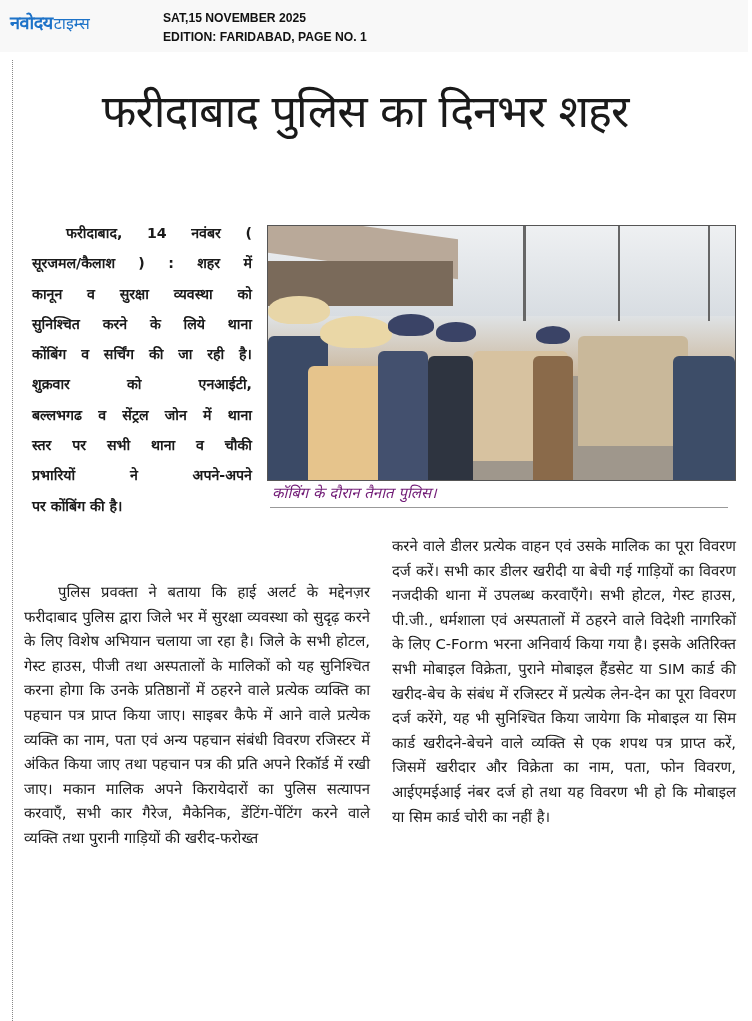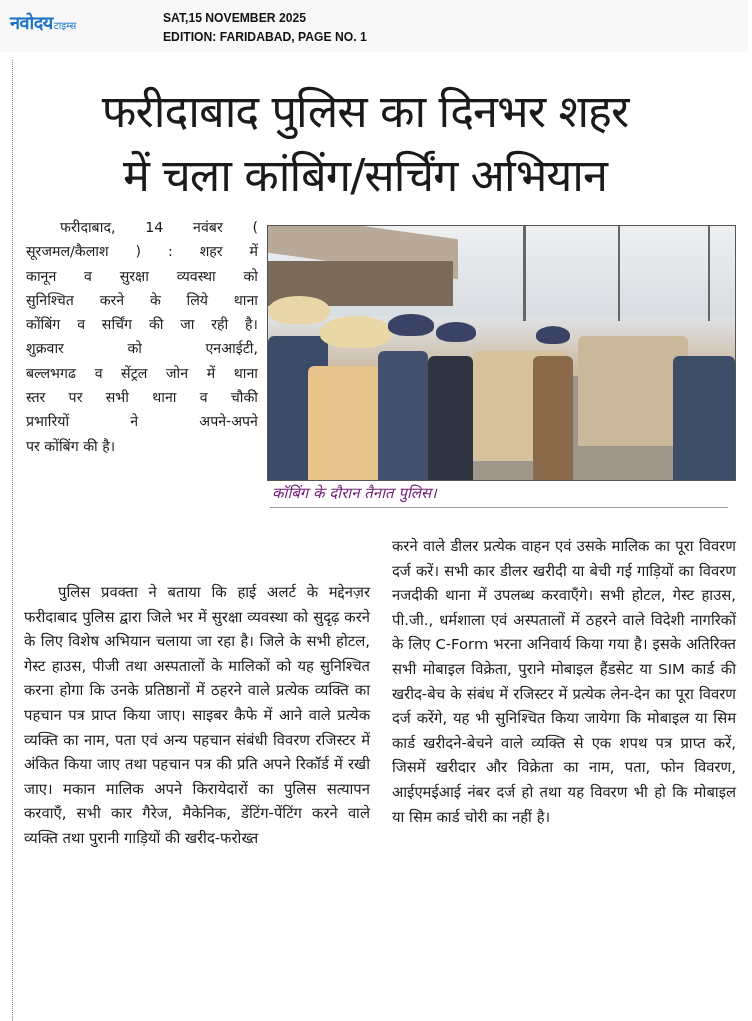--- a/index.html
+++ b/index.html
@@ -1,26 +1,26 @@
 <!DOCTYPE html>
 <html><head>
 <meta charset="utf-8">
 <style>
   html, body { margin:0; padding:0; }
   body { width:752px; height:1021px; background:#ffffff; position:relative; overflow:hidden; font-family:"DejaVu Sans", sans-serif; color:#1a1a1a; }
   .topbar { position:absolute; left:0; top:0; width:748px; height:52px; background:#f8f8f8; }
   .logo { position:absolute; left:10px; top:10px; display:flex; align-items:baseline; }
   .logo-main { font-family:"DejaVu Sans", sans-serif; font-weight:bold; font-size:18px; color:#1e73c8; letter-spacing:-0.5px; }
-  .logo-sub { font-family:"DejaVu Sans", sans-serif; font-size:10px; color:#1e73c8; margin-left:1px; }
+  .logo-sub { font-family:"DejaVu Sans", sans-serif; font-size:16px; color:#1e73c8; margin-left:1px; }
   .meta { position:absolute; left:163px; top:8px; font-family:"Liberation Sans", sans-serif; font-weight:bold; font-size:13.5px; line-height:19px; color:#111; transform:scaleX(0.9); transform-origin:left top; }
   .paper { position:absolute; left:0; top:52px; width:752px; height:969px; background:#fff; }
   .dotline { position:absolute; left:12px; top:60px; width:0; height:961px; border-left:1px dotted #888; }
   .headline { position:absolute; left:20px; top:80px; width:690px; text-align:center; font-family:"DejaVu Sans", sans-serif; font-size:45px; line-height:64px; color:#1a1a1a; letter-spacing:-1px; }
   .col1 { position:absolute; left:24px; top:214px; width:236px; font-size:14.2px; line-height:22.3px; text-align:justify; text-align-last:justify; }
-  .col1 p { margin:2px; }
+  .col1 p { margin:8px;font-weight:bold; }
   .indent { text-indent:34px; }
   .col-wide { position:absolute; left:24px; top:580px; width:346px; font-size:14.8px; line-height:24.6px; text-align:justify; }
   .col-right { position:absolute; left:392px; top:534px; width:344px; font-size:14.8px; line-height:24.6px; text-align:justify; }
   .photo { position:absolute; left:267px; top:225px; width:467px; height:254px; border:1px solid #555; overflow:hidden; background:linear-gradient(180deg,#e9ecef 0%,#dfe3e6 35%,#c9b59a 60%,#8f8274 100%); }
   .sky { position:absolute; left:0; top:0; width:100%; height:90px; background:linear-gradient(180deg,#eef0f2,#d8dde2); }
   .shop { position:absolute; left:0; top:0; width:185px; height:75px; background:#7a6a5a; }
   .shop-roof { position:absolute; left:0; top:0; width:190px; height:40px; background:#b9a999; transform:skewY(8deg); }
   .pole { position:absolute; top:0; width:3px; height:95px; background:#666; }
   .crowd { position:absolute; left:0; top:70px; width:100%; height:184px; }
   .cap { position:absolute; border-radius:50% 50% 40% 40%; }
@@ -41,21 +41,20 @@
     <div>SAT,15 NOVEMBER 2025</div>
     <div>EDITION: FARIDABAD, PAGE NO. 1</div>
   </div>
 </div>
 
 <div class="paper"></div>
 <div class="dotline"></div>
 
 <h1 class="headline" style="margin:0;font-weight:normal;">
   <div>फरीदाबाद पुलिस का दिनभर शहर</div>
-  <div>में चला कांबिंग/सर्चिंग अभियान</div>
 </h1>
 
 <div class="col1">
   <p class="indent">फरीदाबाद, 14 नवंबर (</p>
   <p>सूरजमल/कैलाश ) : शहर में</p>
   <p>कानून व सुरक्षा व्यवस्था को</p>
   <p>सुनिश्चित करने के लिये थाना</p>
   <p>कोंबिंग व सर्चिंग की जा रही है।</p>
   <p>शुक्रवार को एनआईटी,</p>
   <p>बल्लभगढ व सेंट्रल जोन में थाना</p>

